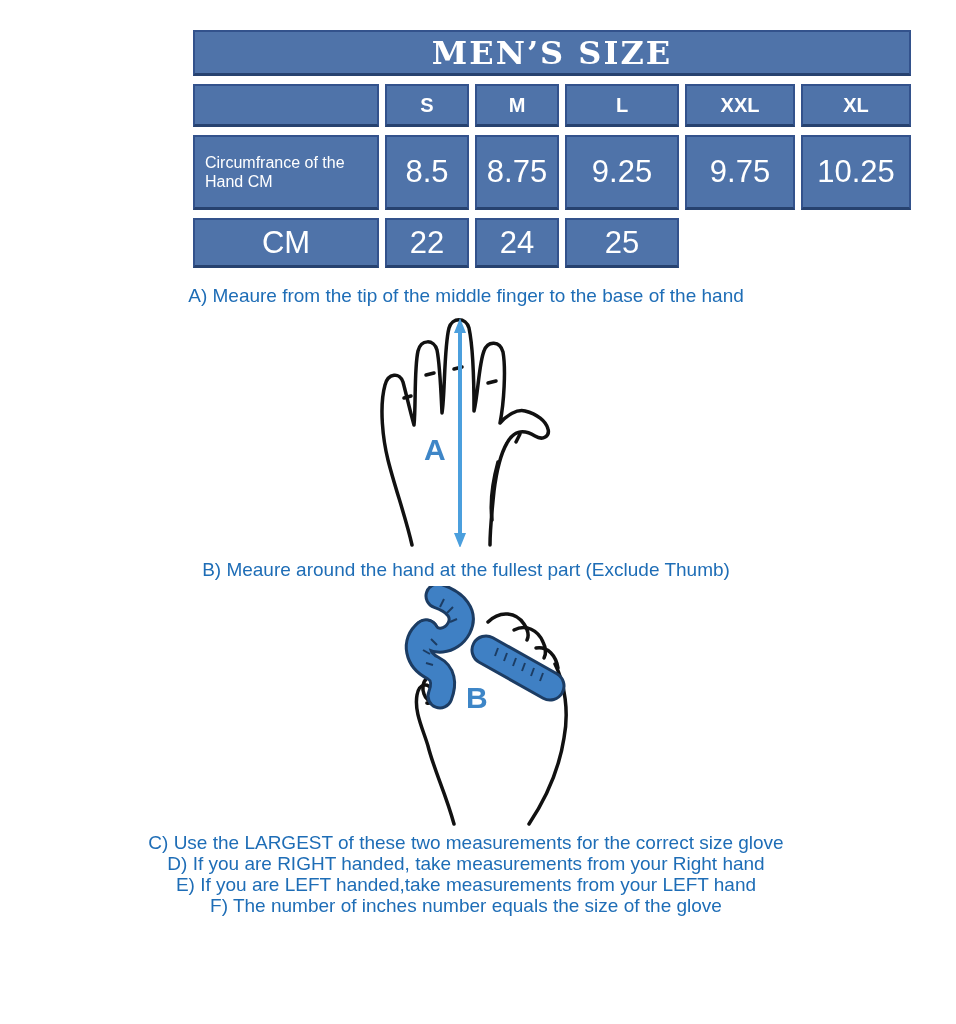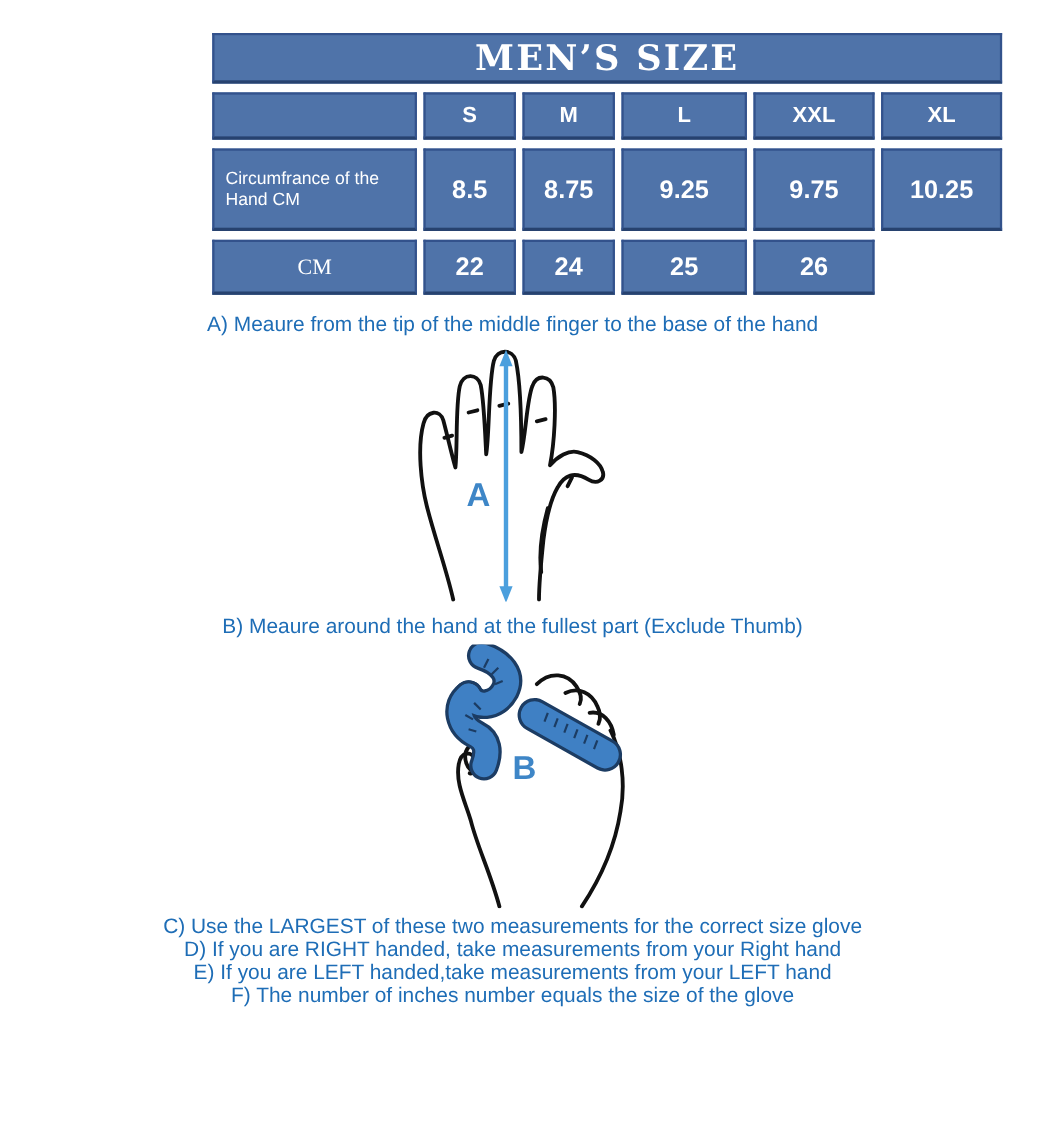--- a/index.html
+++ b/index.html
@@ -27,22 +27,22 @@
   .cell.title{
     grid-column:1 / -1;
     font-family:"DejaVu Serif",serif;
     font-weight:bold;font-size:32px;letter-spacing:2px;
   }
   .cell.sizehead{font-weight:bold;font-size:20px;}
   .cell.rowlabel{
     justify-content:flex-start;text-align:left;
     padding-left:10px;font-size:16px;line-height:1.2;
   }
-  .cell.rowlabel.center{justify-content:center;padding-left:0;font-size:20px;font-family:Liberation Serif, serif;}
-  .cell.value{font-weight:bold;font-size:23px;}
+  .cell.rowlabel.center{justify-content:center;padding-left:0;font-size:31px;}
+  .cell.value{font-weight:normal;font-size:31px;}
   
   .instr{
     position:absolute;left:0;width:932px;text-align:center;
     color:#1e6db6;font-size:19px;line-height:21px;
   }
   .instr-a{top:285px;}
   .instr-b{top:559px;}
   .instr-block{top:832px;}
   
   .diagram{position:absolute;}
@@ -72,21 +72,20 @@
     <div class="cell value">8.5</div>
     <div class="cell value">8.75</div>
     <div class="cell value">9.25</div>
     <div class="cell value">9.75</div>
     <div class="cell value">10.25</div>
 
     <div class="cell rowlabel center">CM</div>
     <div class="cell value">22</div>
     <div class="cell value">24</div>
     <div class="cell value">25</div>
-    <div class="cell value">26</div>
   </div>
 
   <div class="instr instr-a">A) Meaure from the tip of the middle finger to the base of the hand</div>
 
   <svg class="diagram diagram-a" width="185" height="235" viewBox="0 0 185 235">
     <g stroke="#111111" stroke-width="3.5" fill="none" stroke-linecap="round" stroke-linejoin="round">
       <path d="M40,233 C34,206 23,176 16,148 C11,128 7,95 13,73 C16,61 28,60 31,70 C35,85 38,99 42,113
                C44,95 42,57 46,39 C49,27 62,27 65,38 C68,53 69,81 70,101
                C73,83 72,35 77,16 C80,5 94,5 97,16 C101,35 102,77 102,99
                C106,83 107,51 112,39 C116,28 128,29 131,40 C134,57 132,91 128,111

